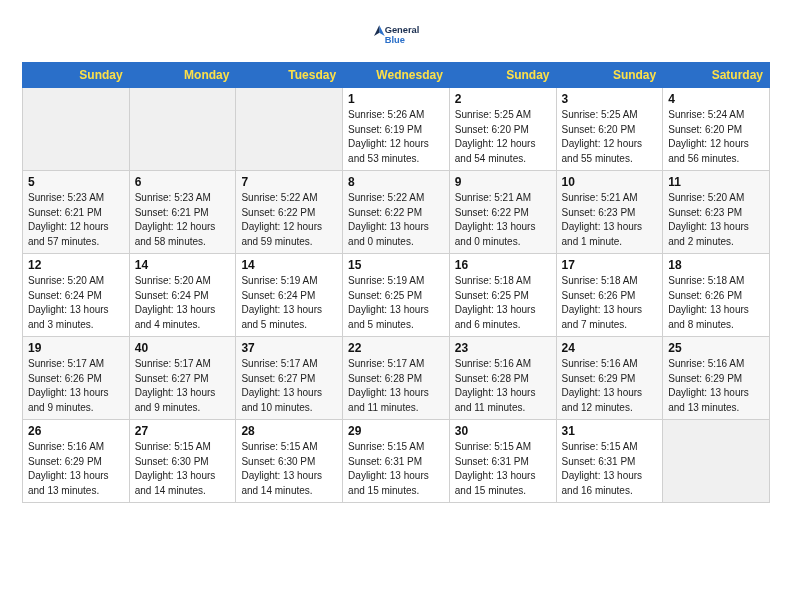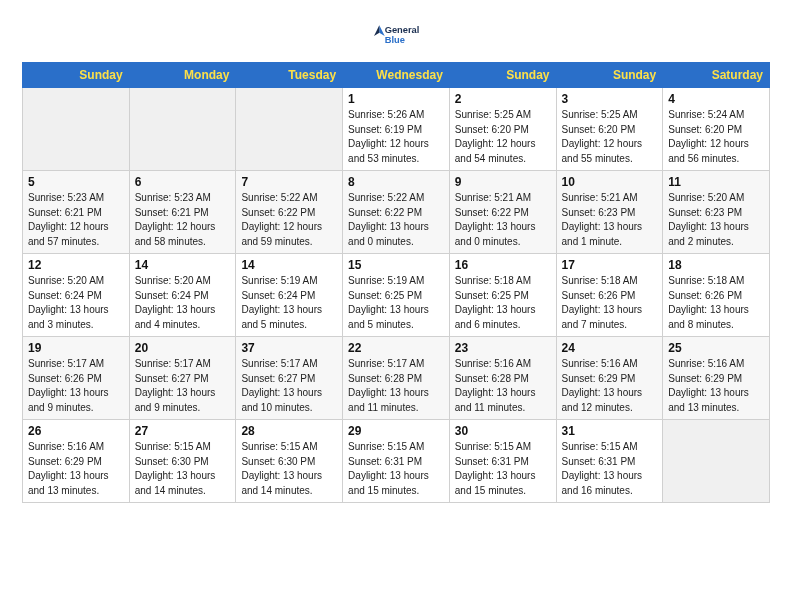--- a/index.html
+++ b/index.html
@@ -192,21 +192,21 @@
             <span class="day-num">18</span>
             <div class="day-info">Sunrise: 5:18 AM<br>Sunset: 6:26 PM<br>Daylight: 13 hours<br>and 8 minutes.</div>
           </td>
         </tr>
         <tr>
           <td>
             <span class="day-num">19</span>
             <div class="day-info">Sunrise: 5:17 AM<br>Sunset: 6:26 PM<br>Daylight: 13 hours<br>and 9 minutes.</div>
           </td>
           <td>
-            <span class="day-num">20</span>
+            <span class="day-num">40</span>
             <div class="day-info">Sunrise: 5:17 AM<br>Sunset: 6:27 PM<br>Daylight: 13 hours<br>and 9 minutes.</div>
           </td>
           <td>
             <span class="day-num">37</span>
             <div class="day-info">Sunrise: 5:17 AM<br>Sunset: 6:27 PM<br>Daylight: 13 hours<br>and 10 minutes.</div>
           </td>
           <td>
             <span class="day-num">22</span>
             <div class="day-info">Sunrise: 5:17 AM<br>Sunset: 6:28 PM<br>Daylight: 13 hours<br>and 11 minutes.</div>
           </td>

